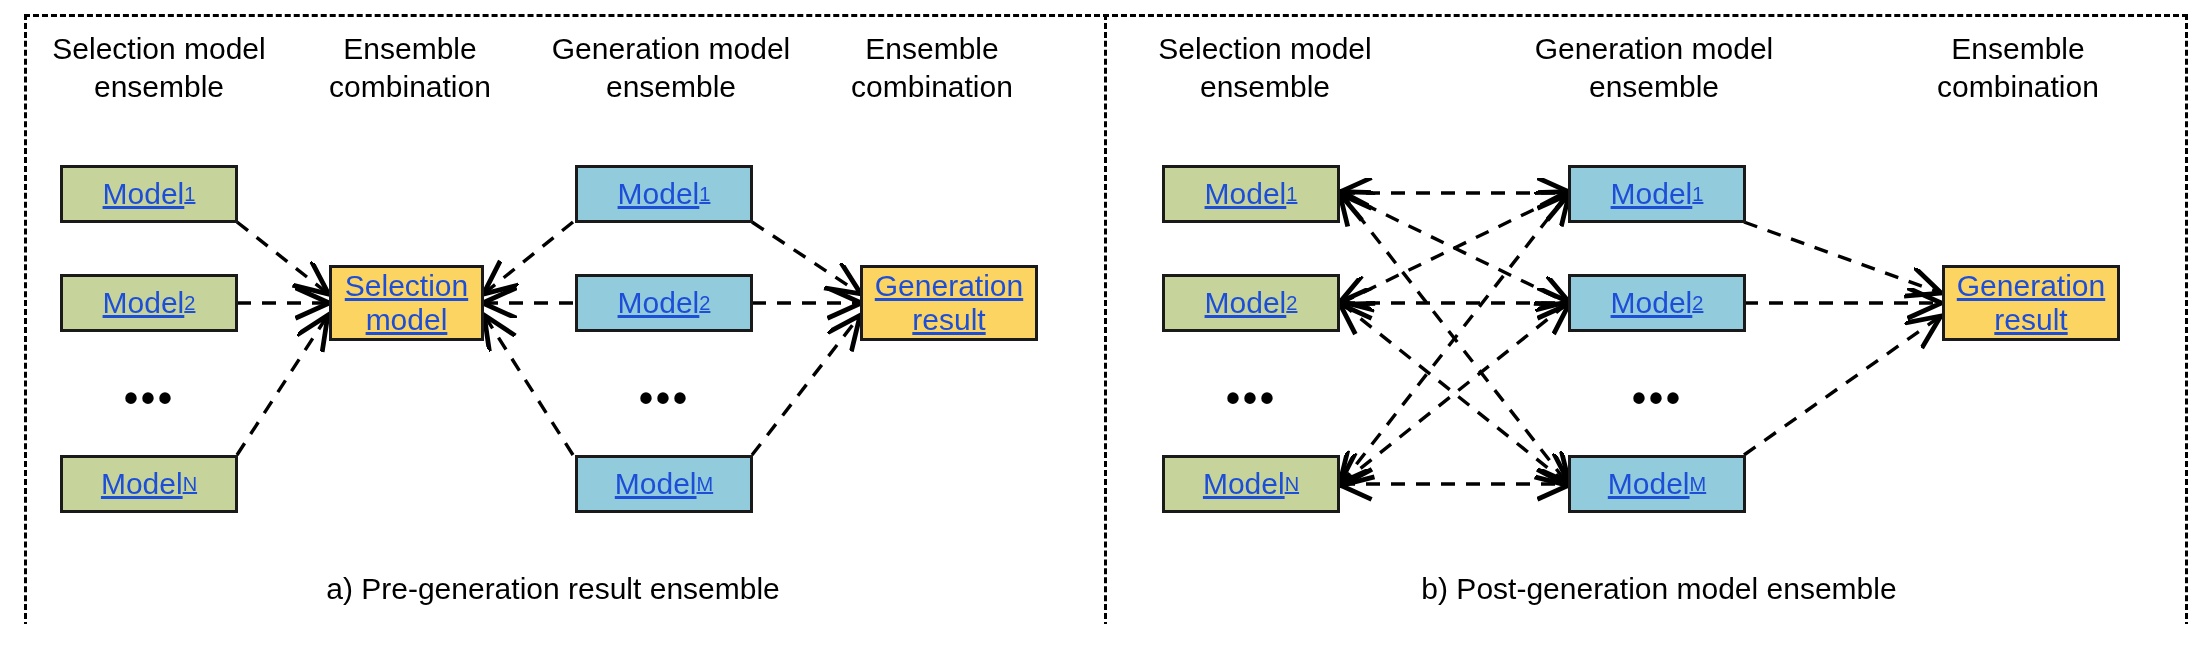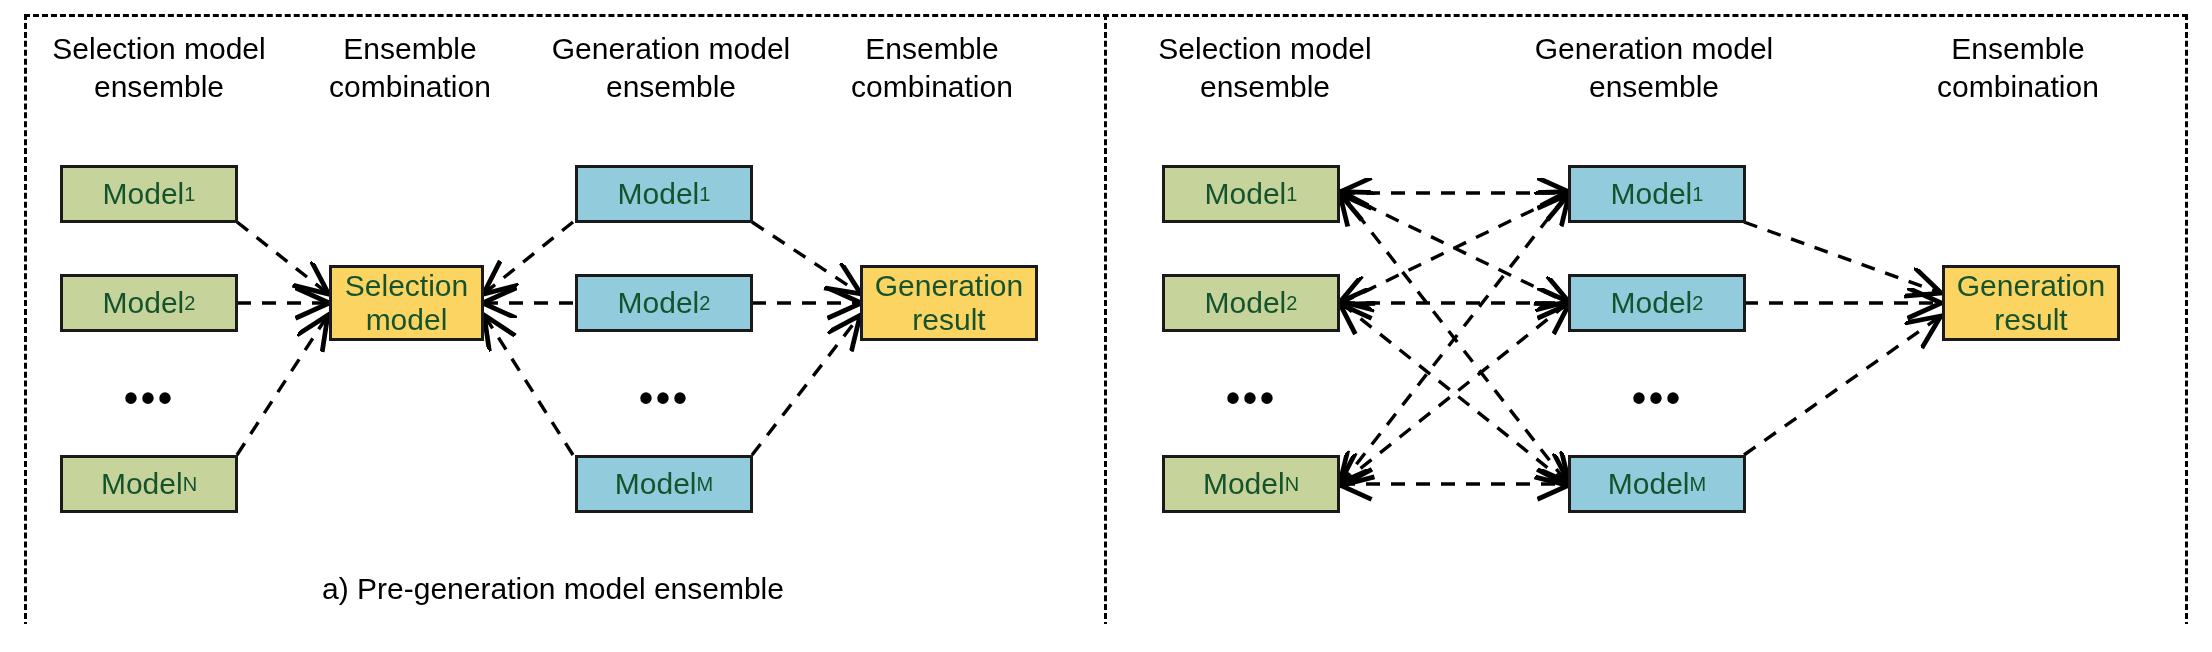--- a/index.html
+++ b/index.html
@@ -56,22 +56,23 @@
   .node {
     position: absolute;
     box-sizing: border-box;
     border: 3px solid #1a1a1a;
     display: flex;
     align-items: center;
     justify-content: center;
     text-align: center;
     font-size: 30px;
     line-height: 34px;
-    color: #14532d;
-    font-family: "Liberation Sans", sans-serif;
+    color: #1d4ed8;
+    font-family: "Liberation Sans", sans-serif;
+    text-decoration: underline;
   }
   .node .sub {
     font-size: 20px;
     vertical-align: sub;
     line-height: 1;
   }
   .node.green  { background: #c6d49b; }
   .node.blue   { background: #92cbdb; }
   .node.yellow { background: #fcd462; }
 
@@ -173,21 +174,21 @@
     </div>
     <div class="ellipsis" style="left:639px; top:378px;">•••</div>
     <div class="node blue" style="left:575px; top:455px; width:178px; height:58px;">
       <span>Model</span>
         <span class="sub">M</span>
     </div>
 
     <div class="node yellow" style="left:860px; top:265px; width:178px; height:76px; white-space:pre-line;">Generation
 result</div>
 
-    <div class="caption" style="left:0px; top:572px; width:1106px;">a) Pre-generation model ensemble</div>
+    <div class="caption" style="left:0px; top:572px; width:1106px;">a) Pre-generation result ensemble</div>
   </div>
 
   <div class="panel" id="panel-b">
 
     <svg class="edges" viewBox="0 0 1106 652">
       <defs>
         <marker id="ah-b" markerWidth="12" markerHeight="12" refX="9" refY="4.5" orient="auto" markerUnits="strokeWidth">
           <path d="M0,0 L10,4.5 L0,9" fill="none" stroke="#000" stroke-width="1.4"></path>
         </marker>
         <marker id="ah-b-start" markerWidth="12" markerHeight="12" refX="1" refY="4.5" orient="auto" markerUnits="strokeWidth">
@@ -245,15 +246,16 @@
     </div>
     <div class="ellipsis" style="left:526px; top:378px;">•••</div>
     <div class="node blue" style="left:462px; top:455px; width:178px; height:58px;">
       <span>Model</span>
         <span class="sub">M</span>
     </div>
 
     <div class="node yellow" style="left:836px; top:265px; width:178px; height:76px; white-space:pre-line;">Generation
 result</div>
 
+    <div class="caption" style="left:0px; top:572px; width:1106px;">b) Post-generation model ensemble</div>
   </div>
 
 </div>
 
 </body></html>

